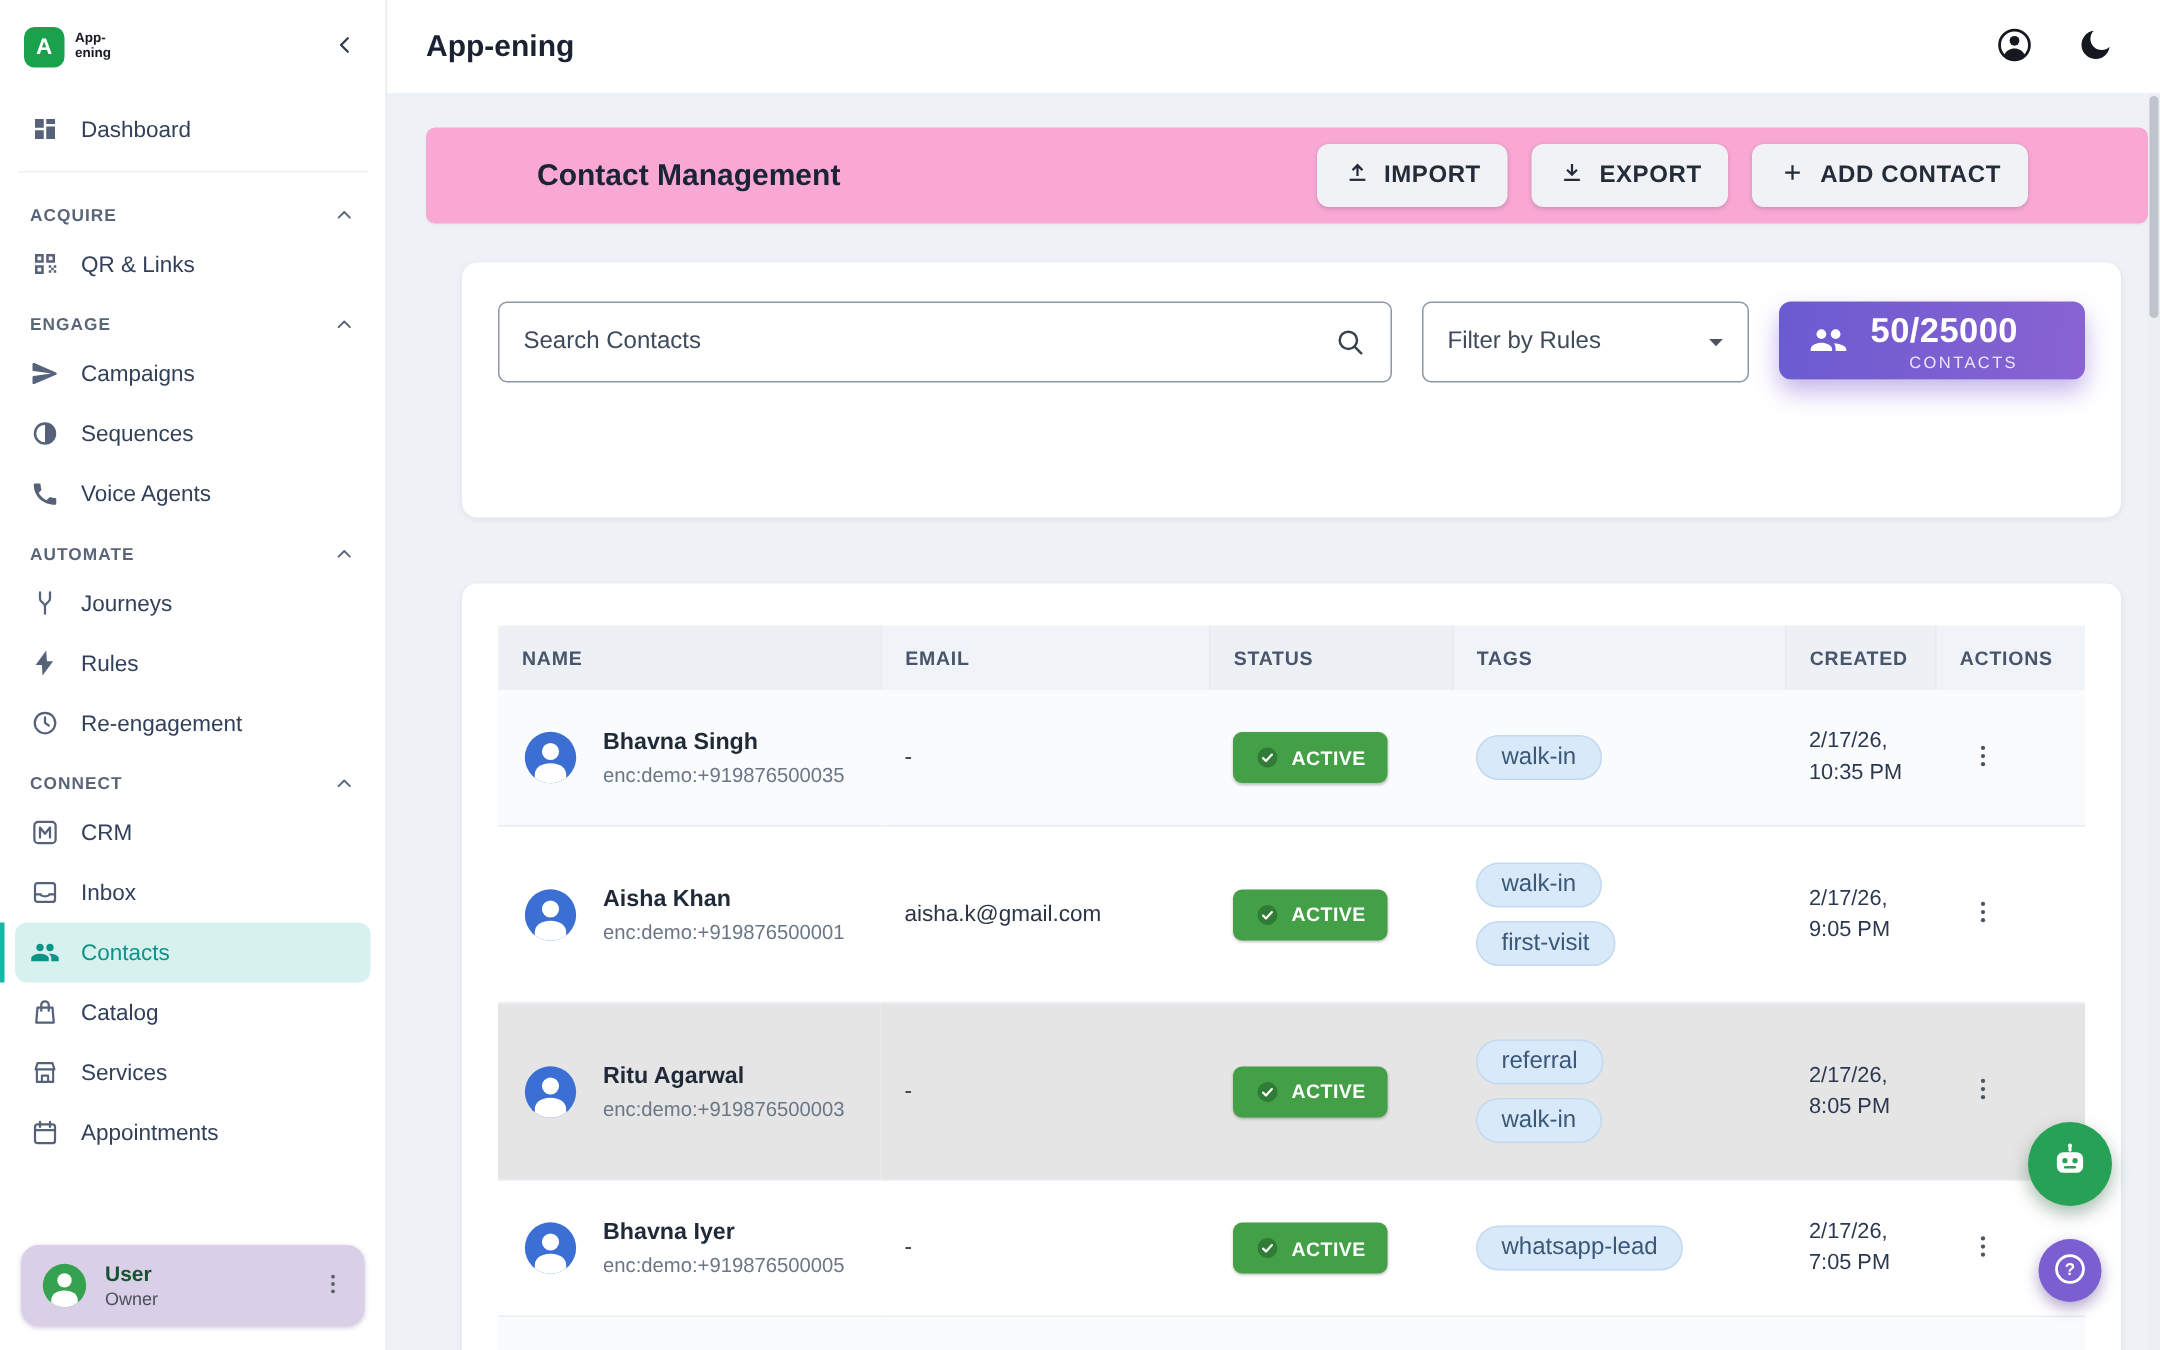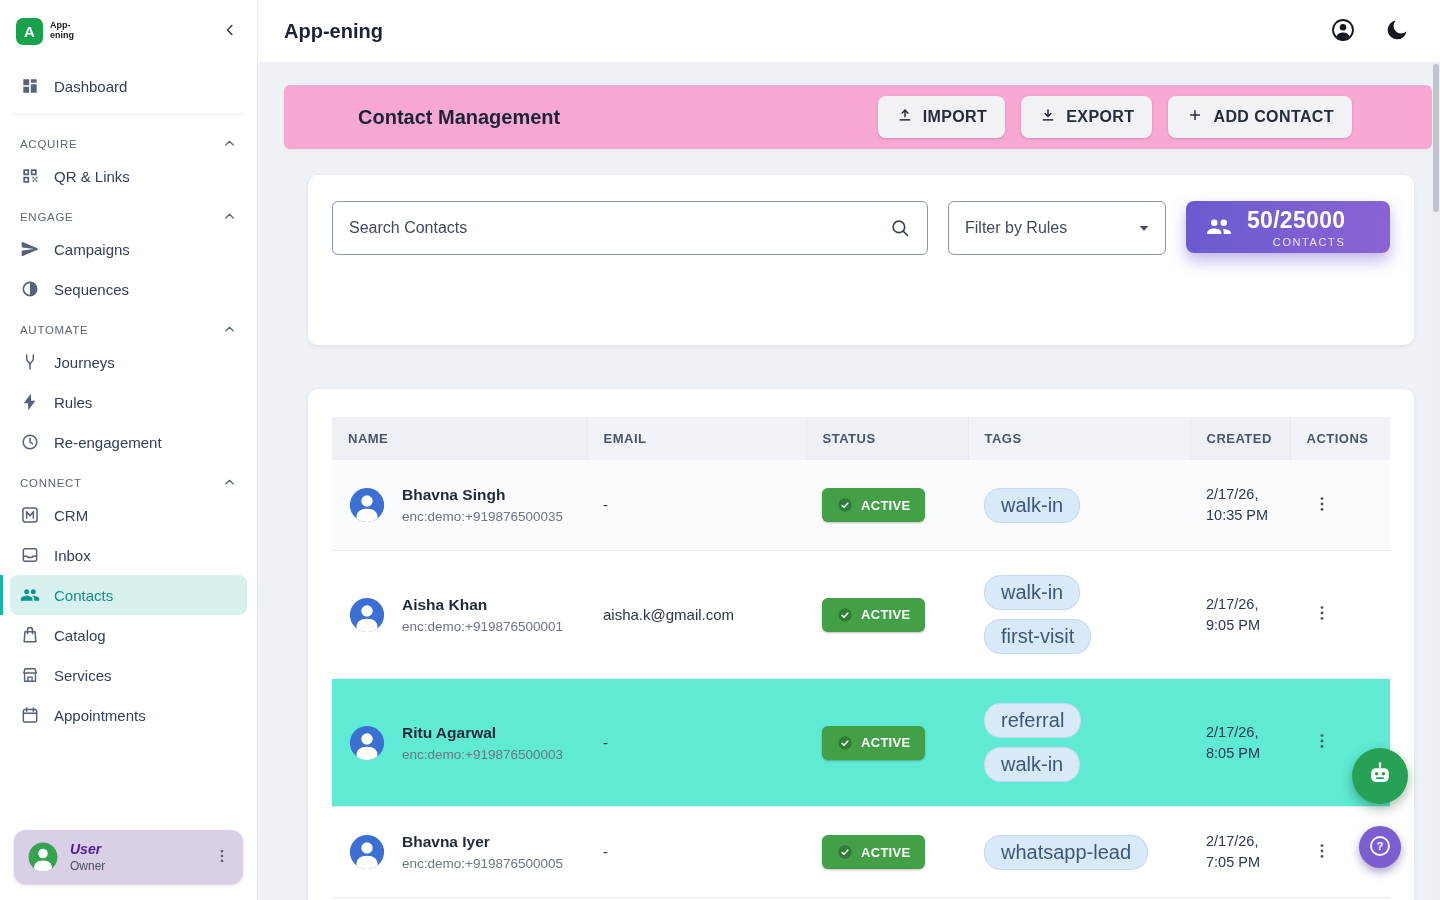--- a/index.html
+++ b/index.html
@@ -16,28 +16,28 @@
   .collapse-btn svg { width:18px; height:18px; }
   .sidebar-nav { flex:1; padding:4px 10px 0; overflow:hidden; }
   .nav-item { display:flex; align-items:center; gap:14px; padding:10px 10px; border-radius:8px; color:#33405a; font-size:15px; position:relative; cursor:pointer; }
   .nav-item .icon { color:#55627a; display:flex; }
   .nav-item .icon svg { width:20px; height:20px; }
   .nav-item.active { background:#d7f1ee; color:#0d9488; }
   .nav-item.active .icon { color:#0d9488; }
   .nav-item.active::before { content:""; position:absolute; left:-10px; top:0; bottom:0; width:3px; background:#14b8a6; }
   .nav-divider { height:1px; background:#eceff3; margin:8px 2px; }
   .section-header { display:flex; align-items:center; justify-content:space-between; padding:13px 10px 5px; cursor:pointer; }
-  .section-label { font-size:11.5px; font-weight:normal; letter-spacing:0.7px; color:#5a6678; }
+  .section-label { font-size:11.5px; font-weight:bold; letter-spacing:0.7px; color:#5a6678; }
   .chev { color:#5a6678; display:flex; }
   .chev svg { width:15px; height:15px; }
   .user-card { margin:10px 14px 16px; background:#d9d0e8; border-radius:12px; padding:10px 12px; display:flex; align-items:center; gap:10px; box-shadow:0 1px 3px rgba(80,60,120,0.25); }
   .user-avatar { display:flex; }
   .user-avatar svg { width:34px; height:34px; }
   .user-meta { flex:1; }
-  .user-name { font-size:14px; font-weight:bold; color:#4c1d95;font-style:italic; }
+  .user-name { font-size:14px; font-weight:bold; color:#14532d; }
   .user-role { font-size:12px; color:#4a4f5c; margin-top:2px; }
   .user-menu-btn { background:none; border:none; cursor:pointer; display:flex; }
   .user-menu-btn svg { width:18px; height:18px; fill:#5a5f6c; }
 
   
   .main { flex:1; position:relative; height:900px; overflow:hidden; }
   .topbar { height:62px; background:#fff; display:flex; align-items:center; justify-content:space-between; padding:0 30px 0 26px; }
   .topbar h1 { font-size:20px; font-weight:bold; color:#1b2233; }
   .topbar-icons { display:flex; align-items:center; gap:28px; }
   .topbar-icons .tb-icon { background:none; border:none; cursor:pointer; color:#15181e; display:flex; }
@@ -67,31 +67,31 @@
   .count-caption { font-size:11px; letter-spacing:1.6px; color:rgba(255,255,255,0.85); margin-top:2px; }
 
   .table-card { background:#fff; margin:44px 26px 0 50px; border-radius:10px; box-shadow:0 1px 4px rgba(20,30,50,0.08); padding:28px 24px 24px; }
   table { width:100%; border-collapse:collapse; table-layout:fixed; }
   thead th { background:#f0f3f7; padding:14px 16px; font-size:13px; font-weight:bold; color:#49556b; text-align:left; letter-spacing:0.5px; }
   thead th:nth-child(odd) { background:#edf0f5; }
   thead th + th { border-left:1px solid #e6eaf0; }
   tbody td { padding:24px 16px; border-top:1px solid #e9ecf2; vertical-align:middle; }
   tbody tr:first-child td { border-top:none; }
   tbody tr:nth-child(odd) { background:#fafbfd; }
-  tbody tr.highlight { background:#5eead4; }
+  tbody tr.highlight { background:#e5e5e5; }
   .name-cell { display:flex; align-items:center; gap:16px; }
   .avatar { display:flex; flex-shrink:0; }
   .avatar svg { width:38px; height:38px; }
   .c-name { font-size:15.5px; font-weight:bold; color:#1f2937; }
   .c-phone { font-size:13.5px; color:#6b7686; margin-top:5px; }
   .email-text { font-size:15px; color:#2b3546; }
   .status-pill { display:inline-flex; align-items:center; gap:8px; background:#43a047; color:#fff; font-size:13px; font-weight:bold; letter-spacing:0.3px; padding:9px 15px; border-radius:6px; box-shadow:0 1px 2px rgba(0,0,0,0.25); }
   .status-pill svg { width:16px; height:16px; }
   .tags-list { display:flex; flex-direction:column; gap:9px; align-items:flex-start; }
-  .tag { background:#d8e9fa; border:1px solid #c2d9f0; color:#3c5877; font-size:20px; padding:5px 16px; border-radius:16px; white-space:nowrap; }
+  .tag { background:#d8e9fa; border:1px solid #c2d9f0; color:#3c5877; font-size:16px; padding:5px 16px; border-radius:16px; white-space:nowrap; }
   .created-text { font-size:14.5px; color:#2b3850; line-height:1.45; }
   .dots-btn { background:none; border:none; cursor:pointer; padding:6px; display:flex; }
   .dots-btn svg { width:20px; height:20px; fill:#4a5563; }
 
   
   .fab { position:absolute; border:none; border-radius:50%; display:flex; align-items:center; justify-content:center; cursor:pointer; z-index:20; }
   .fab-bot { width:56px; height:56px; right:32px; bottom:96px; background:#27a156; box-shadow:0 5px 12px rgba(0,60,20,0.35); }
   .fab-bot svg { width:30px; height:30px; }
   .fab-help { width:42px; height:42px; right:39px; bottom:32px; background:#7b5fd0; box-shadow:0 4px 10px rgba(60,30,120,0.4); }
   .fab-help svg { width:26px; height:26px; }
@@ -166,20 +166,28 @@
         <span class="nav-label">Campaigns</span>
       </div>
       <div class="nav-item">
         <span class="icon">
             <svg viewBox="0 0 24 24">
               <circle cx="12" cy="12" r="8" fill="none" stroke="currentColor" stroke-width="2"></circle>
               <path fill="currentColor" d="M12 4a8 8 0 010 16z"></path>
             </svg>
           </span>
         <span class="nav-label">Sequences</span>
+      </div>
+      <div class="nav-item">
+        <span class="icon">
+            <svg viewBox="0 0 24 24">
+              <path fill="currentColor" d="M6.62 10.79a15.05 15.05 0 006.59 6.59l2.2-2.2a1 1 0 011.02-.24c1.12.37 2.33.57 3.57.57a1 1 0 011 1V20a1 1 0 01-1 1C10.07 21 3 13.93 3 5a1 1 0 011-1h3.5a1 1 0 011 1c0 1.24.2 2.45.57 3.57a1 1 0 01-.25 1.02l-2.2 2.2z"></path>
+            </svg>
+          </span>
+        <span class="nav-label">Voice Agents</span>
       </div>
 
       <div class="section-header">
         <span class="section-label">AUTOMATE</span>
         <span class="chev">
             <svg viewBox="0 0 24 24">
               <path d="M6 14.5l6-6 6 6" fill="none" stroke="currentColor" stroke-width="2" stroke-linecap="round" stroke-linejoin="round"></path>
             </svg>
           </span>
       </div>

